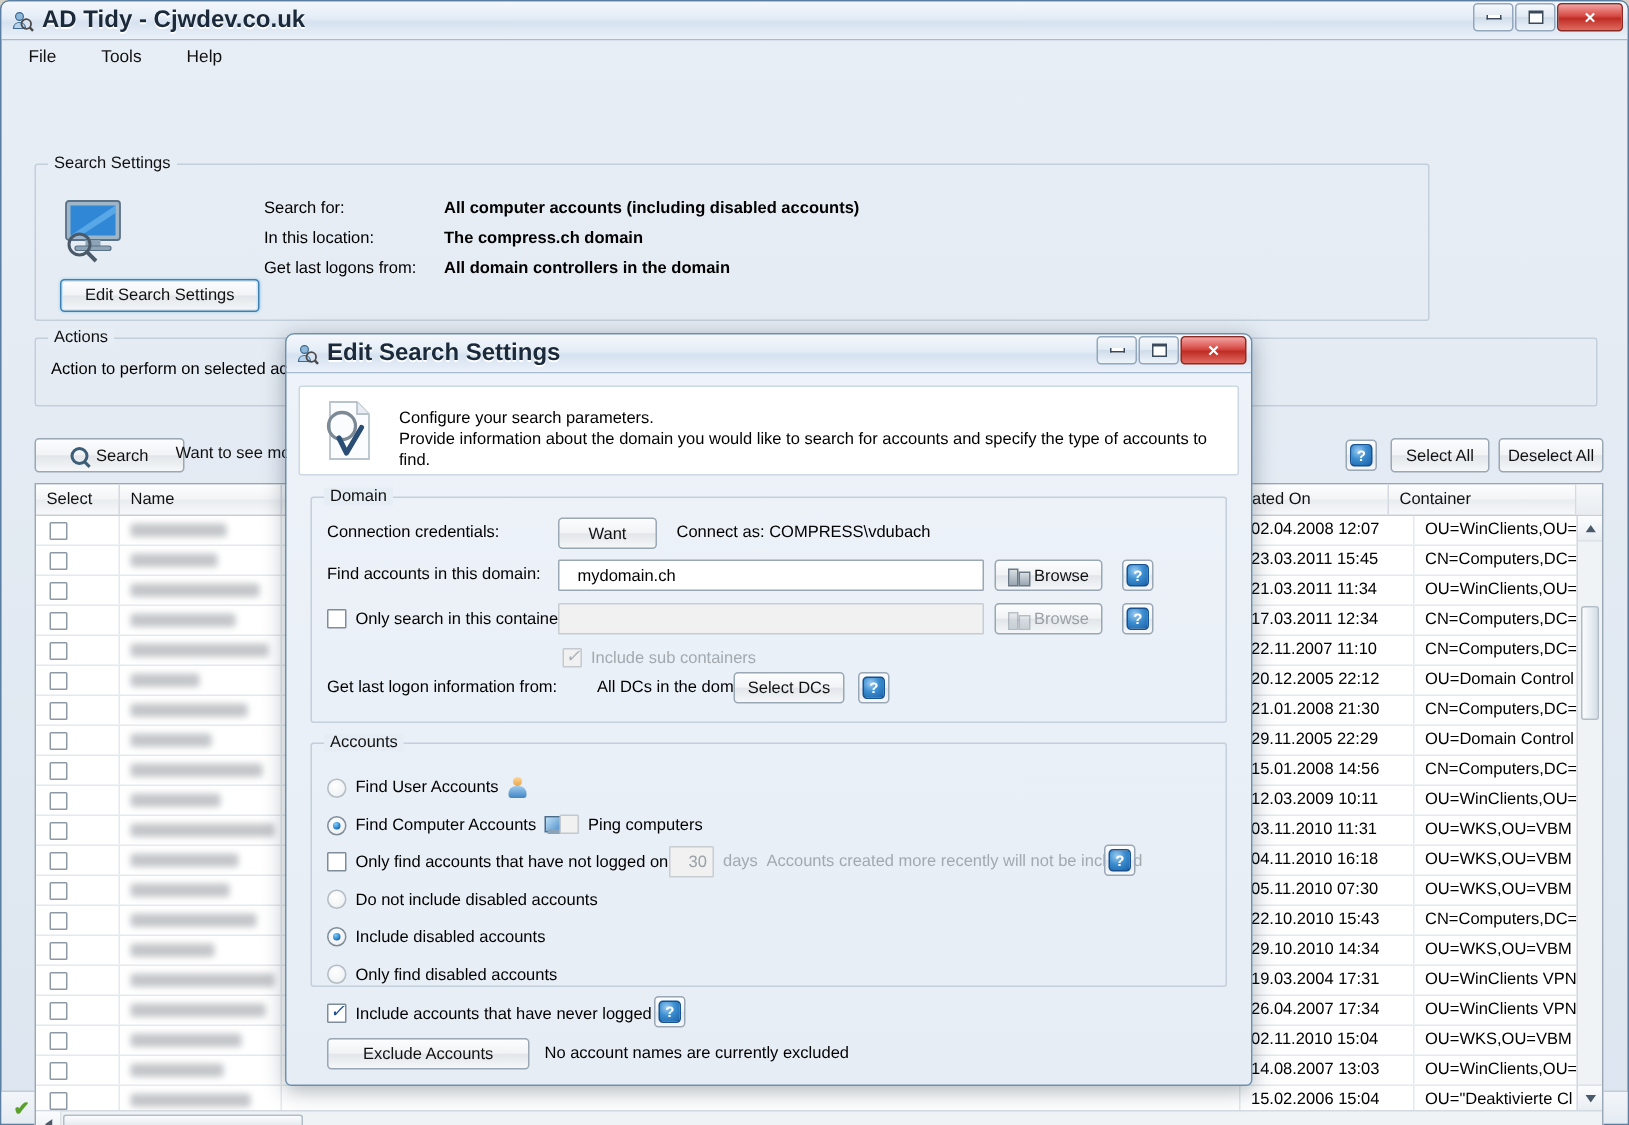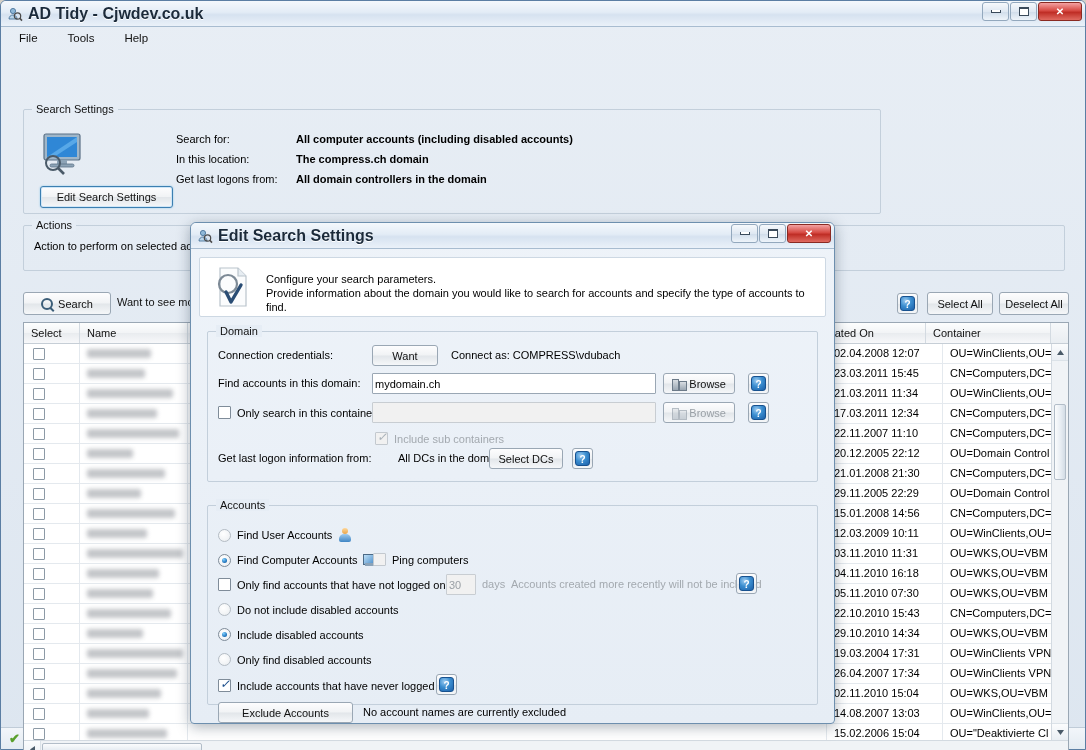--- a/index.html
+++ b/index.html
@@ -65,21 +65,21 @@
   .content { flex: 1; position: relative; padding: 0 12px; }
 
   
   .groupbox { position: absolute; border: 1px solid #c3cfdb; border-radius: 2px; }
   .groupbox > .gb-label {
     position: absolute; top: -7px; left: 8px;
     background: #e6edf5; padding: 0 4px; font-size: 11px; color: #111;
   }
 
   
-  #grp-search { left: 22px; top: 60px; width: 858px; height: 105px; }
+  #grp-search { left: 22px; top: 60px; width: 930px; height: 105px; }
   .monitor-icon { position: absolute; left: 16px; top: 20px; width: 48px; height: 46px; }
   .ss-rows { position: absolute; left: 152px; top: 19px; }
   .ss-row { display: flex; height: 20px; align-items: center; }
   .ss-label { width: 120px; font-size: 11px; }
   .ss-val { font-size: 11px; font-weight: bold; }
 
   .btn {
     border: 1px solid #9aa7b4; border-radius: 3px;
     background: linear-gradient(180deg,#fdfdfe 0%,#f1f3f5 48%,#e2e6ea 52%,#f5f7f9 100%);
     font-family: "Liberation Sans", sans-serif; font-size: 11px;
@@ -114,21 +114,21 @@
   }
   .help-orb {
     width: 15px; height: 15px; border-radius: 3px;
     background: radial-gradient(circle at 35% 28%, #9ccaf0 0%, #3b8ed0 45%, #1b5fa8 100%);
     color: #fff; font-size: 10px; font-weight: bold; line-height: 15px; text-align: center;
     border: 1px solid #17518f;
   }
   #help-actions { position: absolute; left: 630px; top: 10px; }
 
   
-  #btn-search { position: absolute; left: 22px; top: 243px; width: 88px; height: 23px; gap: 5px; }
+  #btn-search { position: absolute; left: 22px; top: 243px; width: 100px; height: 23px; gap: 5px; }
   .magnifier {
     width: 12px; height: 12px; border: 2px solid #3b5d78; border-radius: 50%;
     position: relative; display: inline-block;
   }
   .magnifier::after {
     content: ""; position: absolute; width: 2px; height: 5px; background: #3b5d78;
     right: -2px; bottom: -4px; transform: rotate(-45deg);
   }
   #want-more { position: absolute; left: 116px; top: 247px; font-size: 11px; color: #111;
                width: 86px; overflow: hidden; white-space: nowrap; }
@@ -212,27 +212,27 @@
   #dialog .titlebar { height: 26px; }
   #dlg-body { position: relative; flex: 1; padding: 8px; }
   .dlg-panel {
     position: absolute; left: 8px; top: 8px; width: 627px; height: 60px;
     background: #fff; border: 1px solid #cdd8e3; border-radius: 2px;
   }
   .dlg-panel .search-doc-icon { position: absolute; left: 12px; top: 8px; width: 42px; height: 44px; }
   .dlg-panel .dp-text { position: absolute; left: 66px; top: 14px; font-size: 11px; line-height: 14px; }
 
   #grp-domain { left: 16px; top: 82px; width: 611px; height: 151px; }
-  #grp-accounts { left: 16px; top: 256px; width: 611px; height: 200px; }
+  #grp-accounts { left: 16px; top: 246px; width: 611px; height: 163px; }
   .grp-inner { position: absolute; inset: 0; }
 
   .fl { position: absolute; font-size: 11px; }
   .txt {
     position: absolute; height: 21px; border: 1px solid #9aa7b4; background: #fff;
-    display: flex; align-items: center; padding-left: 2px; font-size: 11px; border-radius: 1px;
+    display: flex; align-items: center; padding-left: 12px; font-size: 11px; border-radius: 1px;
   }
   .txt.disabled { background: #f1f1f1; border-color: #c8cdd2; color: #9aa0a6; }
 
   .radio {
     width: 13px; height: 13px; border-radius: 50%;
     border: 1px solid #7f8c99;
     background: radial-gradient(circle at 40% 35%, #ffffff 0%, #f2f4f6 60%, #e3e7eb 100%);
     display: inline-block; position: relative; vertical-align: middle;
   }
   .radio.on::after {

